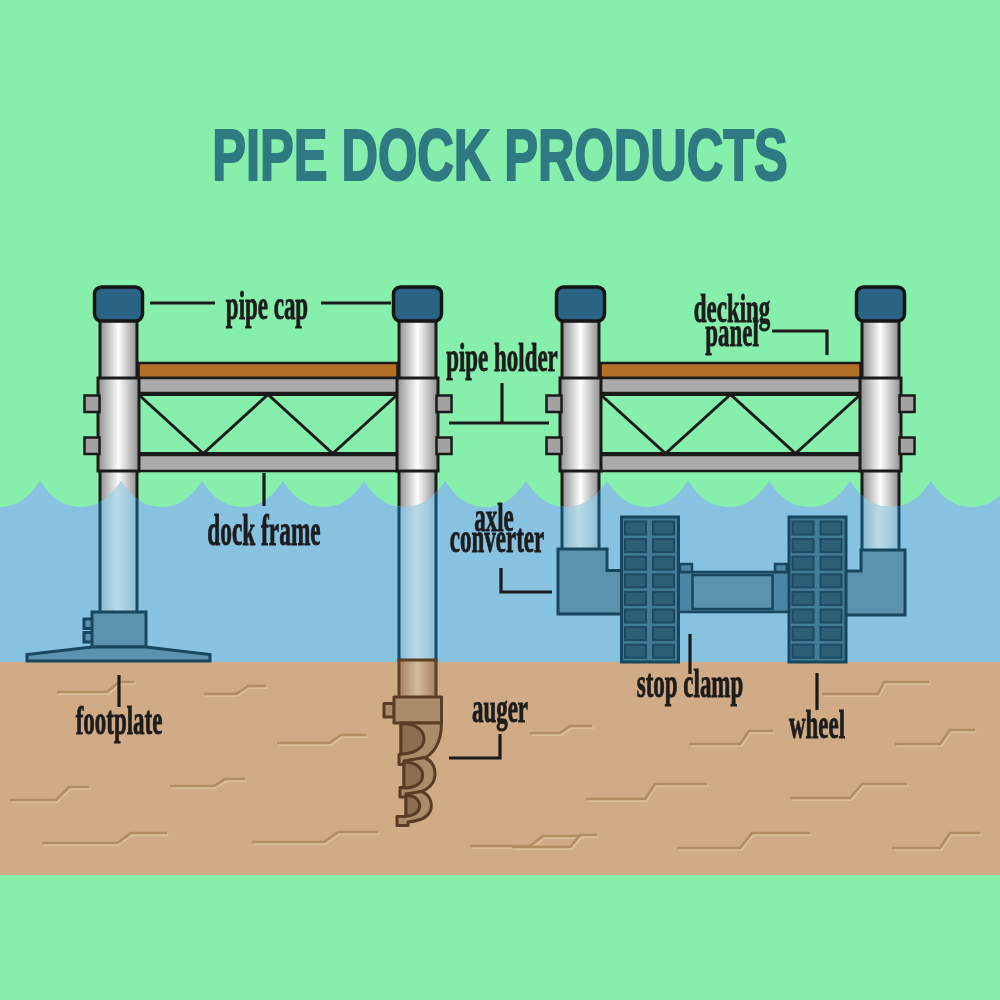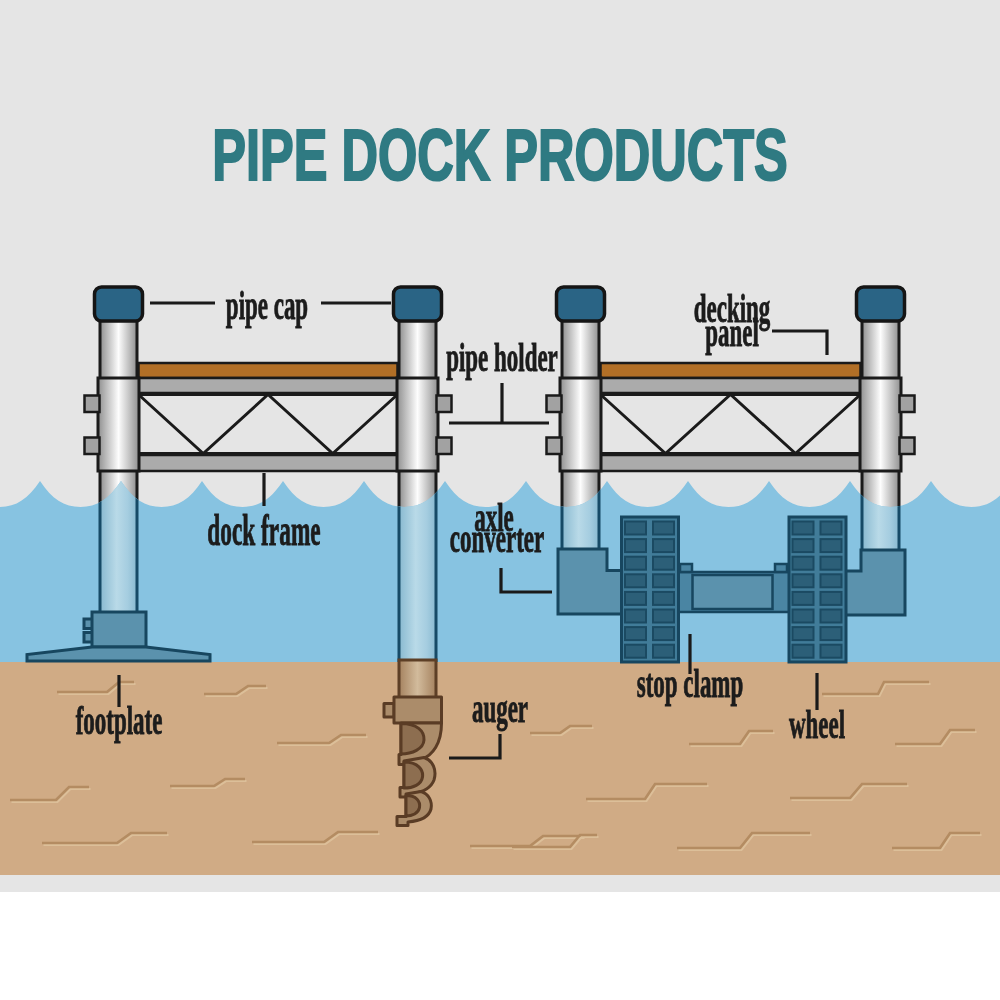--- a/index.html
+++ b/index.html
@@ -1,15 +1,15 @@
 <!DOCTYPE html>
 <html><head><meta charset="utf-8">
 <style>
 html,body{margin:0;padding:0;background:#ffffff;}
-#page{position:relative;width:1000px;height:892px;overflow:hidden;background:#e5e5e5;}
+#page{position:relative;width:1000px;height:1000px;overflow:hidden;background:#86efac;}
 .title{position:absolute;left:0;top:0;width:1000px;text-align:center;
   font-family:"Liberation Sans",sans-serif;font-weight:bold;color:#2f7a82;-webkit-text-stroke:1.8px #2f7a82;}
 svg{position:absolute;left:0;top:0;}
 text{font-family:"Liberation Serif",serif;font-weight:bold;fill:#1c1c1c;stroke:#1c1c1c;stroke-width:0.9px;}
 </style></head><body>
 <div id="page">
 <div class="title" id="ttl" style="font-size:62px;transform:scale(0.815,1.18);transform-origin:500px 0px;top:113px;">PIPE DOCK PRODUCTS</div>
 <svg width="1000" height="1000" viewBox="0 0 1000 1000">
 <defs>
 <linearGradient id="gm" x1="0" y1="0" x2="1" y2="0">

